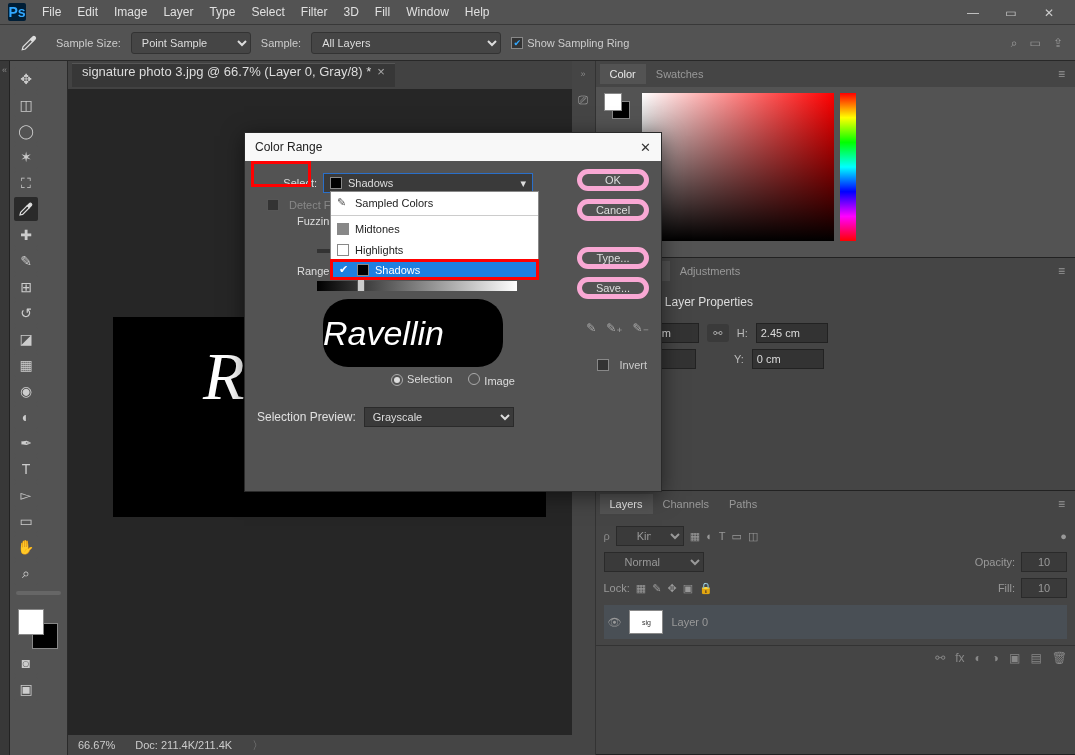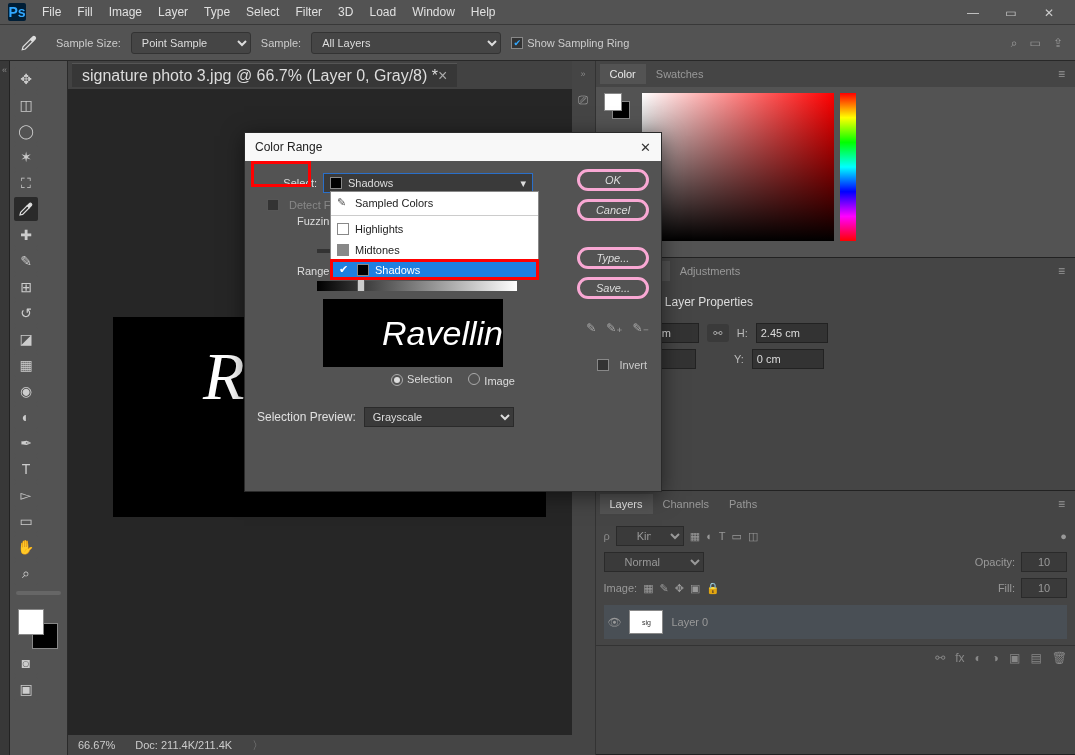--- a/index.html
+++ b/index.html
@@ -17,21 +17,21 @@
 .workspace { position:absolute; top:61px; bottom:0; left:0; right:0; display:flex; }
 .left-strip { width:10px;background:#383838;border-right:1px solid #222;}
 .toolbox { width:58px; background:#535353; padding:6px 4px; display:flex; flex-wrap:wrap; gap:2px; align-content:flex-start; border-right:1px solid #2a2a2a;}
 .tool { width:24px;height:24px;background:#535353;display:flex;align-items:center;justify-content:center;color:#ccc;font-size:14px;cursor:pointer;border-radius:2px;}
 .tool.sel-active { background:#2a2a2a;}
 .fg-bg { width:50px;height:40px;position:relative;margin-top:8px;margin-left:4px;}
 .fg-bg .fg{width:26px;height:26px;background:#fff;border:1px solid #888;position:absolute;z-index:2;}
 .fg-bg .bg{width:26px;height:26px;background:#000;border:1px solid #888;position:absolute;left:14px;top:14px;}
 .doc-area { flex:1; background:#262626; display:flex; flex-direction:column; position:relative;}
 .tabs { height:28px;background:#424242;display:flex;align-items:center;padding-left:4px;}
-.tab { background:#373737;color:#ddd;font-size:16px;height:24px;padding:0 10px;display:flex;align-items:center;border-top:1px solid #555;}
+.tab { background:#373737;color:#ddd;font-size:13px;height:24px;padding:0 10px;display:flex;gap:6px;border-top:1px solid #555;}
 .tab .x { color:#aaa;cursor:pointer;}
 .canvas-wrap { flex:1; position:relative; }
 .signature-canvas { position:absolute; left:45px; top:228px; width:433px; height:200px; background:#000; }
 .sig-script{ position:absolute; left:90px; top:20px; color:#fff; font-family:"Brush Script MT",cursive; font-size:68px; font-style:italic;}
 .statusbar { height:20px;background:#454545;display:flex;align-items:center;padding:0 10px;gap:20px;color:#ccc;font-size:11px;}
 .collapse-strip { width:24px;background:#454545;display:flex;flex-direction:column;align-items:center;padding-top:8px;gap:6px;border-right:1px solid #333;}
 .panel-wrap{flex:1;display:flex;}
 .panels { flex:1;display:flex;flex-direction:column;}
 .panel { background:#454545; border-bottom:1px solid #222; }
 .panel-tabs { height:26px;display:flex;align-items:center;padding:0 4px;gap:0;}
@@ -61,47 +61,47 @@
 .dlg-label{width:60px;text-align:right;color:#ddd;}
 .sel-box{position:relative;width:210px;height:20px;background:#3a3a3a;border:1px solid #2a6fc9;display:flex;align-items:center;padding:0 6px;color:#ddd;font-size:11px;}
 .sel-box .sw{width:12px;height:12px;background:#000;border:1px solid #888;margin-right:6px;}
 .select-highlight{position:absolute;border:3px solid #f00;}
 .dropdown-list{position:absolute;left:85px;top:30px;width:209px;background:#fff;border:1px solid #888;z-index:10;}
 .dd-item{display:flex;align-items:center;height:21px;padding:0 6px;color:#222;font-size:11px;gap:6px;}
 .dd-item .sw{width:12px;height:12px;border:1px solid #888;}
 .dd-item.sel{background:#1e7fe0;color:#fff;}
 .dd-item.sel-red{border:3px solid #f00;margin:-1px;}
 .dlg-buttons{position:absolute;right:12px;top:8px;display:flex;flex-direction:column;gap:8px;}
-.dlg-btn{width:72px;height:22px;border:3px solid #f9a8d4;border-radius:11px;background:#535353;color:#ddd;font-size:11px;display:flex;align-items:center;justify-content:center;cursor:pointer;font-style:italic;}
+.dlg-btn{width:72px;height:22px;border:5px solid #f9a8d4;border-radius:11px;background:#535353;color:#ddd;font-size:11px;display:flex;align-items:center;justify-content:center;cursor:pointer;}
 .eyedrops{position:absolute;right:12px;top:160px;display:flex;gap:10px;color:#aaa;}
-.preview-box{width:180px;height:68px;background:#000;margin:8px 0 6px 66px;display:flex;align-items:center;justify-content:flex-end;color:#fff;font-family:"Brush Script MT",cursive;font-size:34px;font-style:italic;}
+.preview-box{width:180px;height:68px;background:#000;margin:8px 0 6px 66px;display:flex;align-items:center;justify-content:flex-start;color:#fff;font-family:"Brush Script MT",cursive;font-size:34px;font-style:italic;border-radius:25px;}
 .radio-row{display:flex;gap:16px;justify-content:center;font-size:11px;color:#ddd;margin-bottom:8px;}
 .radio{width:12px;height:12px;border:1px solid #aaa;border-radius:50%;display:inline-flex;align-items:center;justify-content:center;margin-right:4px;}
 .radio.on::after{content:"";width:6px;height:6px;background:#ddd;border-radius:50%;}
 .prev-sel{display:flex;align-items:center;gap:8px;margin-top:20px;}
 .prev-sel select{background:#3a3a3a;border:1px solid #2a2a2a;color:#ddd;height:20px;font-size:11px;padding:0 4px;width:150px;}
 .top-right-icons{margin-left:auto;display:flex;gap:12px;color:#999;}
 .cc-logo{width:36px;height:36px;border:2px solid #888;border-radius:50%;display:flex;align-items:center;justify-content:center;color:#888;font-size:14px;position:absolute;right:12px;top:74px;}
 .collapse-arrow{color:#888;font-size:9px;}
 svg{display:block;}
 </style>
 </head>
 <body>
 
 <div class="menubar">
   <div class="ps-logo">Ps</div>
   <span class="menu-item">File</span>
-  <span class="menu-item">Fill</span>
+  <span class="menu-item">Edit</span>
   <span class="menu-item">Image</span>
   <span class="menu-item">Layer</span>
   <span class="menu-item">Type</span>
   <span class="menu-item">Select</span>
   <span class="menu-item">Filter</span>
   <span class="menu-item">3D</span>
-  <span class="menu-item">Load</span>
+  <span class="menu-item">Fill</span>
   <span class="menu-item">Window</span>
   <span class="menu-item">Help</span>
   <div class="win-controls">
     <span>—</span>
     <span>▭</span>
     <span>✕</span>
   </div>
 </div>
 
 <div class="optbar">
@@ -256,21 +256,21 @@
             <span>▭</span>
             <span>◫</span>
             <span style="margin-left:auto">●</span>
           </div>
           <div class="row">
             <select style="width:100px"><option>Normal</option></select>
             <span style="margin-left:auto">Opacity:</span>
             <input style="width: 46px;" value="100%">
           </div>
           <div class="row">
-            <span>Image:</span>
+            <span>Lock:</span>
             <span>▦</span>
             <span>✎</span>
             <span>✥</span>
             <span>▣</span>
             <span>🔒</span>
             <span style="margin-left:auto">Fill:</span>
             <input style="width: 46px;" value="100%">
           </div>
           <div class="layer-row">
             <span>👁</span>
@@ -309,26 +309,26 @@
       </div>
     </div>
 
     <div class="dropdown-list">
       <div class="dd-item">
           <span style="width:12px;color:#555">✎</span>
           <span>Sampled Colors</span>
         </div>
       <div style="height:1px;background:#ccc;margin:2px 0"></div>
       <div class="dd-item">
+          <span class="sw" style="background:#888"></span>
+          <span>Midtones</span>
+        </div>
+      <div class="dd-item">
           <span class="sw" style="background:#fff"></span>
           <span>Highlights</span>
-        </div>
-      <div class="dd-item">
-          <span class="sw" style="background:#888"></span>
-          <span>Midtones</span>
         </div>
       <div class="dd-item sel sel-red">
           <span style="width:12px;color:#fff">✔</span>
           <span class="sw" style="background:#000"></span>
           <span>Shadows</span>
         </div>
     </div>
 
     <div class="dlg-row" style="margin-left:10px;margin-top:6px;color:#888;">
       <span class="chk" style="border-color:#555"></span>

